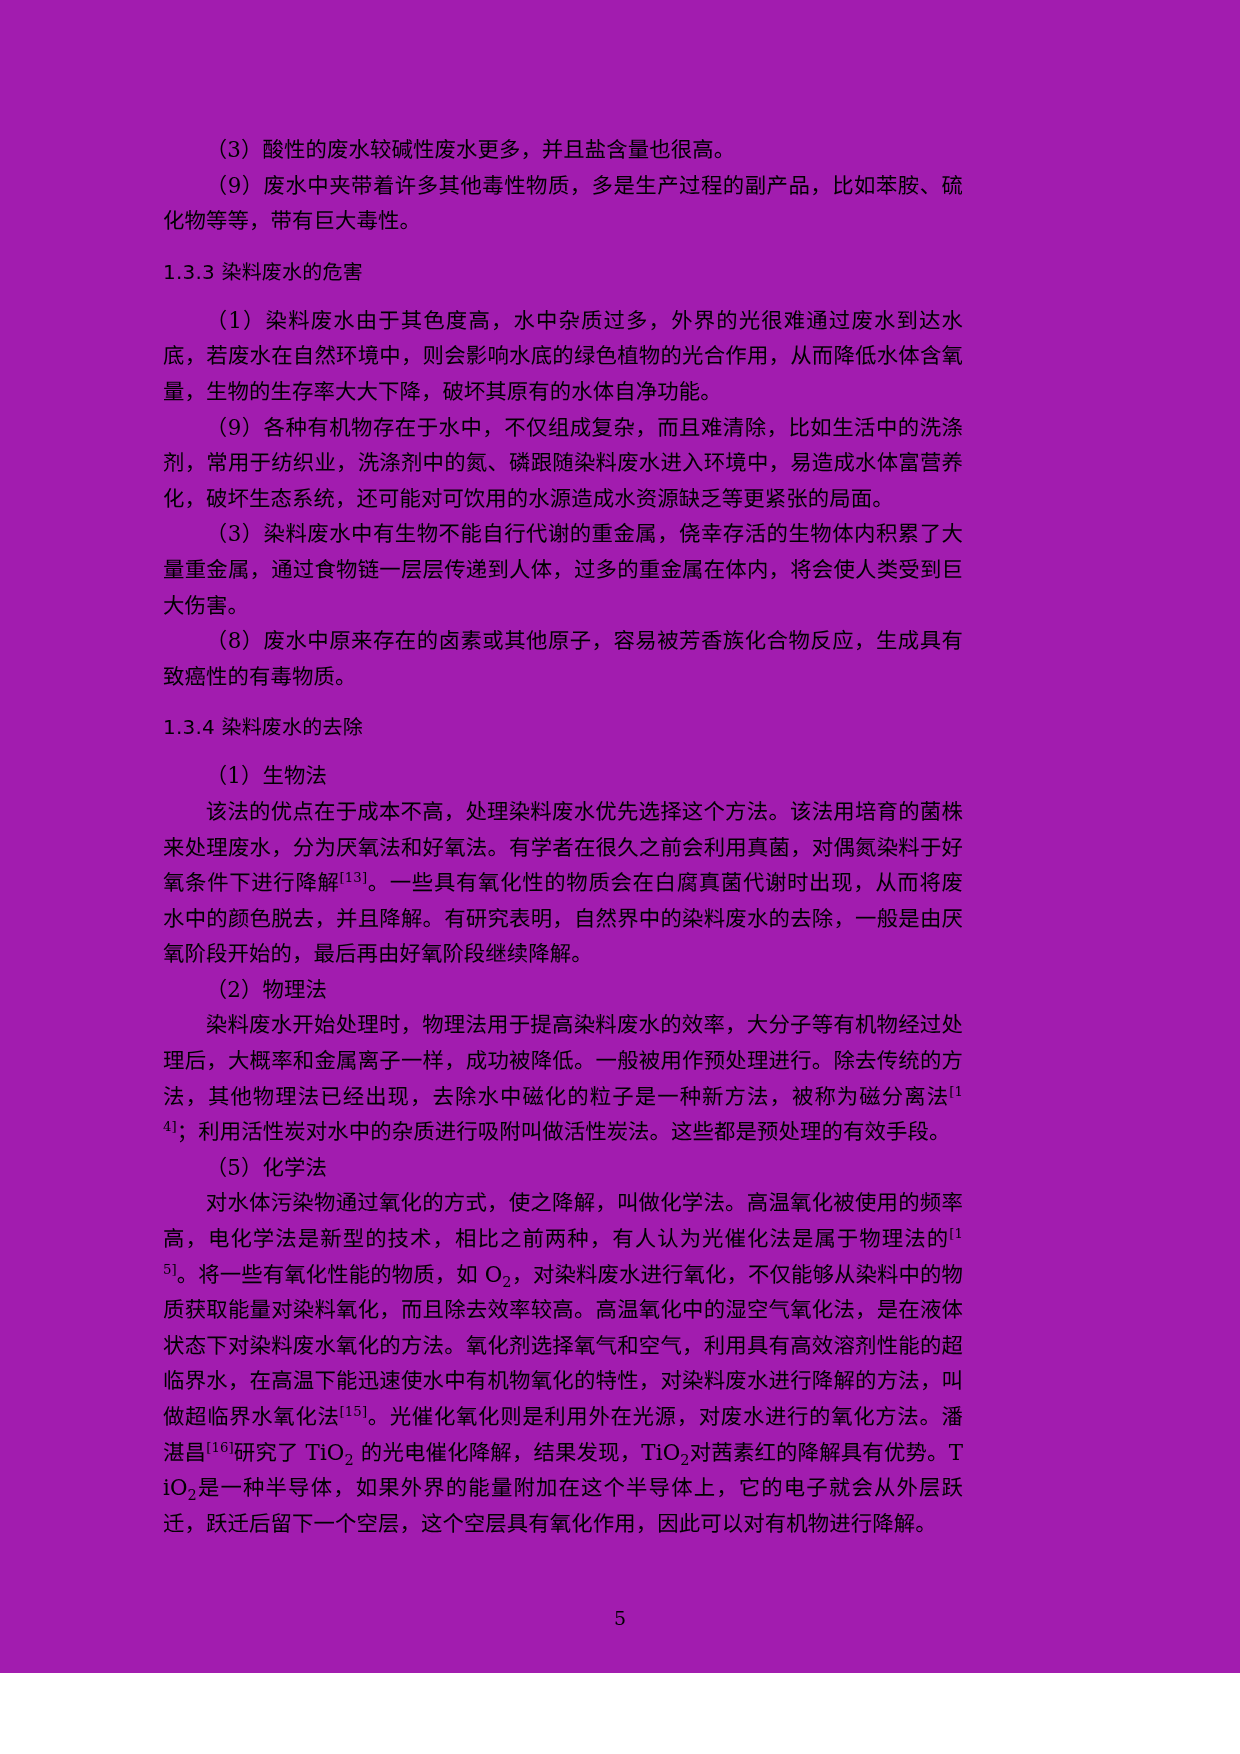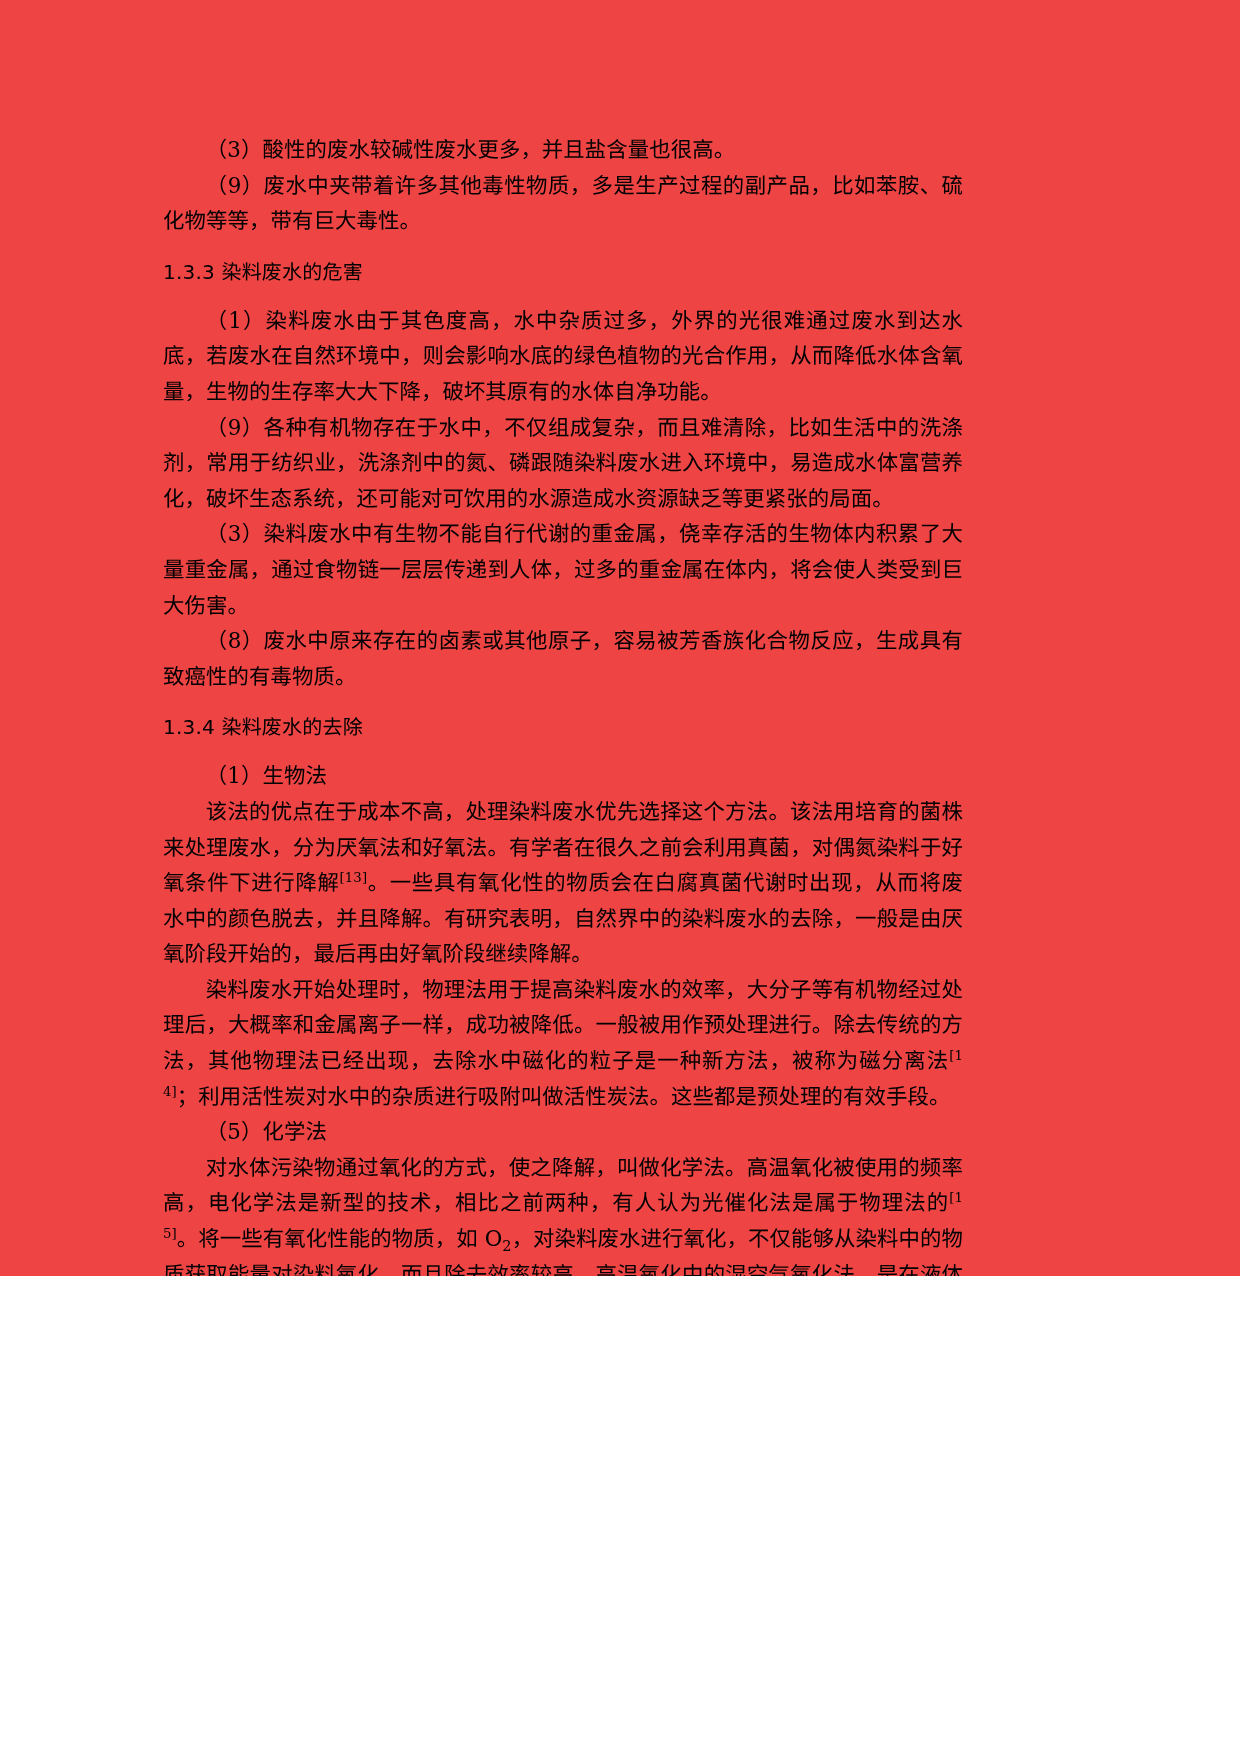--- a/index.html
+++ b/index.html
@@ -8,23 +8,23 @@
     padding: 0;
     background: #ffffff;
   }
   body {
     font-family: "DejaVu Serif", "Liberation Serif", serif;
     color: #000000;
   }
   .page {
     position: relative;
     width: 1240px;
-    height: 1276px;
+    height: 1673px;
     margin: 0 auto;
-    background: #ef4444;
+    background: #a21caf;
     box-sizing: border-box;
     overflow: hidden;
   }
   .content {
     position: absolute;
     left: 163px;
     top: 132px;
     width: 800px;
   }
   
@@ -98,20 +98,21 @@
     <p class="para">（3）染料废水中有生物不能自行代谢的重金属，侥幸存活的生物体内积累了大量重金属，通过食物链一层层传递到人体，过多的重金属在体内，将会使人类受到巨大伤害。</p>
 
     <p class="para">（8）废水中原来存在的卤素或其他原子，容易被芳香族化合物反应，生成具有致癌性的有毒物质。</p>
 
     <h3 class="heading h-gap-before h-gap-after">1.3.4 染料废水的去除</h3>
 
     <p class="para">（1）生物法</p>
 
     <p class="para">该法的优点在于成本不高，处理染料废水优先选择这个方法。该法用培育的菌株来处理废水，分为厌氧法和好氧法。有学者在很久之前会利用真菌，对偶氮染料于好氧条件下进行降解<sup class="ref">[13]</sup>。一些具有氧化性的物质会在白腐真菌代谢时出现，从而将废水中的颜色脱去，并且降解。有研究表明，自然界中的染料废水的去除，一般是由厌氧阶段开始的，最后再由好氧阶段继续降解。</p>
 
+    <p class="para">（2）物理法</p>
 
     <p class="para">染料废水开始处理时，物理法用于提高染料废水的效率，大分子等有机物经过处理后，大概率和金属离子一样，成功被降低。一般被用作预处理进行。除去传统的方法，其他物理法已经出现，去除水中磁化的粒子是一种新方法，被称为磁分离法<sup class="ref">[14]</sup>；利用活性炭对水中的杂质进行吸附叫做活性炭法。这些都是预处理的有效手段。</p>
 
     <p class="para">（5）化学法</p>
 
     <p class="para">对水体污染物通过氧化的方式，使之降解，叫做化学法。高温氧化被使用的频率高，电化学法是新型的技术，相比之前两种，有人认为光催化法是属于物理法的<sup class="ref">[15]</sup>。将一些有氧化性能的物质，如 <span class="latin">O<sub class="sub">2</sub></span>，对染料废水进行氧化，不仅能够从染料中的物质获取能量对染料氧化，而且除去效率较高。高温氧化中的湿空气氧化法，是在液体状态下对染料废水氧化的方法。氧化剂选择氧气和空气，利用具有高效溶剂性能的超临界水，在高温下能迅速使水中有机物氧化的特性，对染料废水进行降解的方法，叫做超临界水氧化法<sup class="ref">[15]</sup>。光催化氧化则是利用外在光源，对废水进行的氧化方法。潘湛昌<sup class="ref">[16]</sup>研究了 <span class="latin">TiO<sub class="sub">2</sub></span> 的光电催化降解，结果发现，<span class="latin">TiO<sub class="sub">2</sub></span>对茜素红的降解具有优势。<span class="latin">TiO<sub class="sub">2</sub></span>是一种半导体，如果外界的能量附加在这个半导体上，它的电子就会从外层跃迁，跃迁后留下一个空层，这个空层具有氧化作用，因此可以对有机物进行降解。</p>
 
   </div>
 
   <div class="page-number">5</div>

